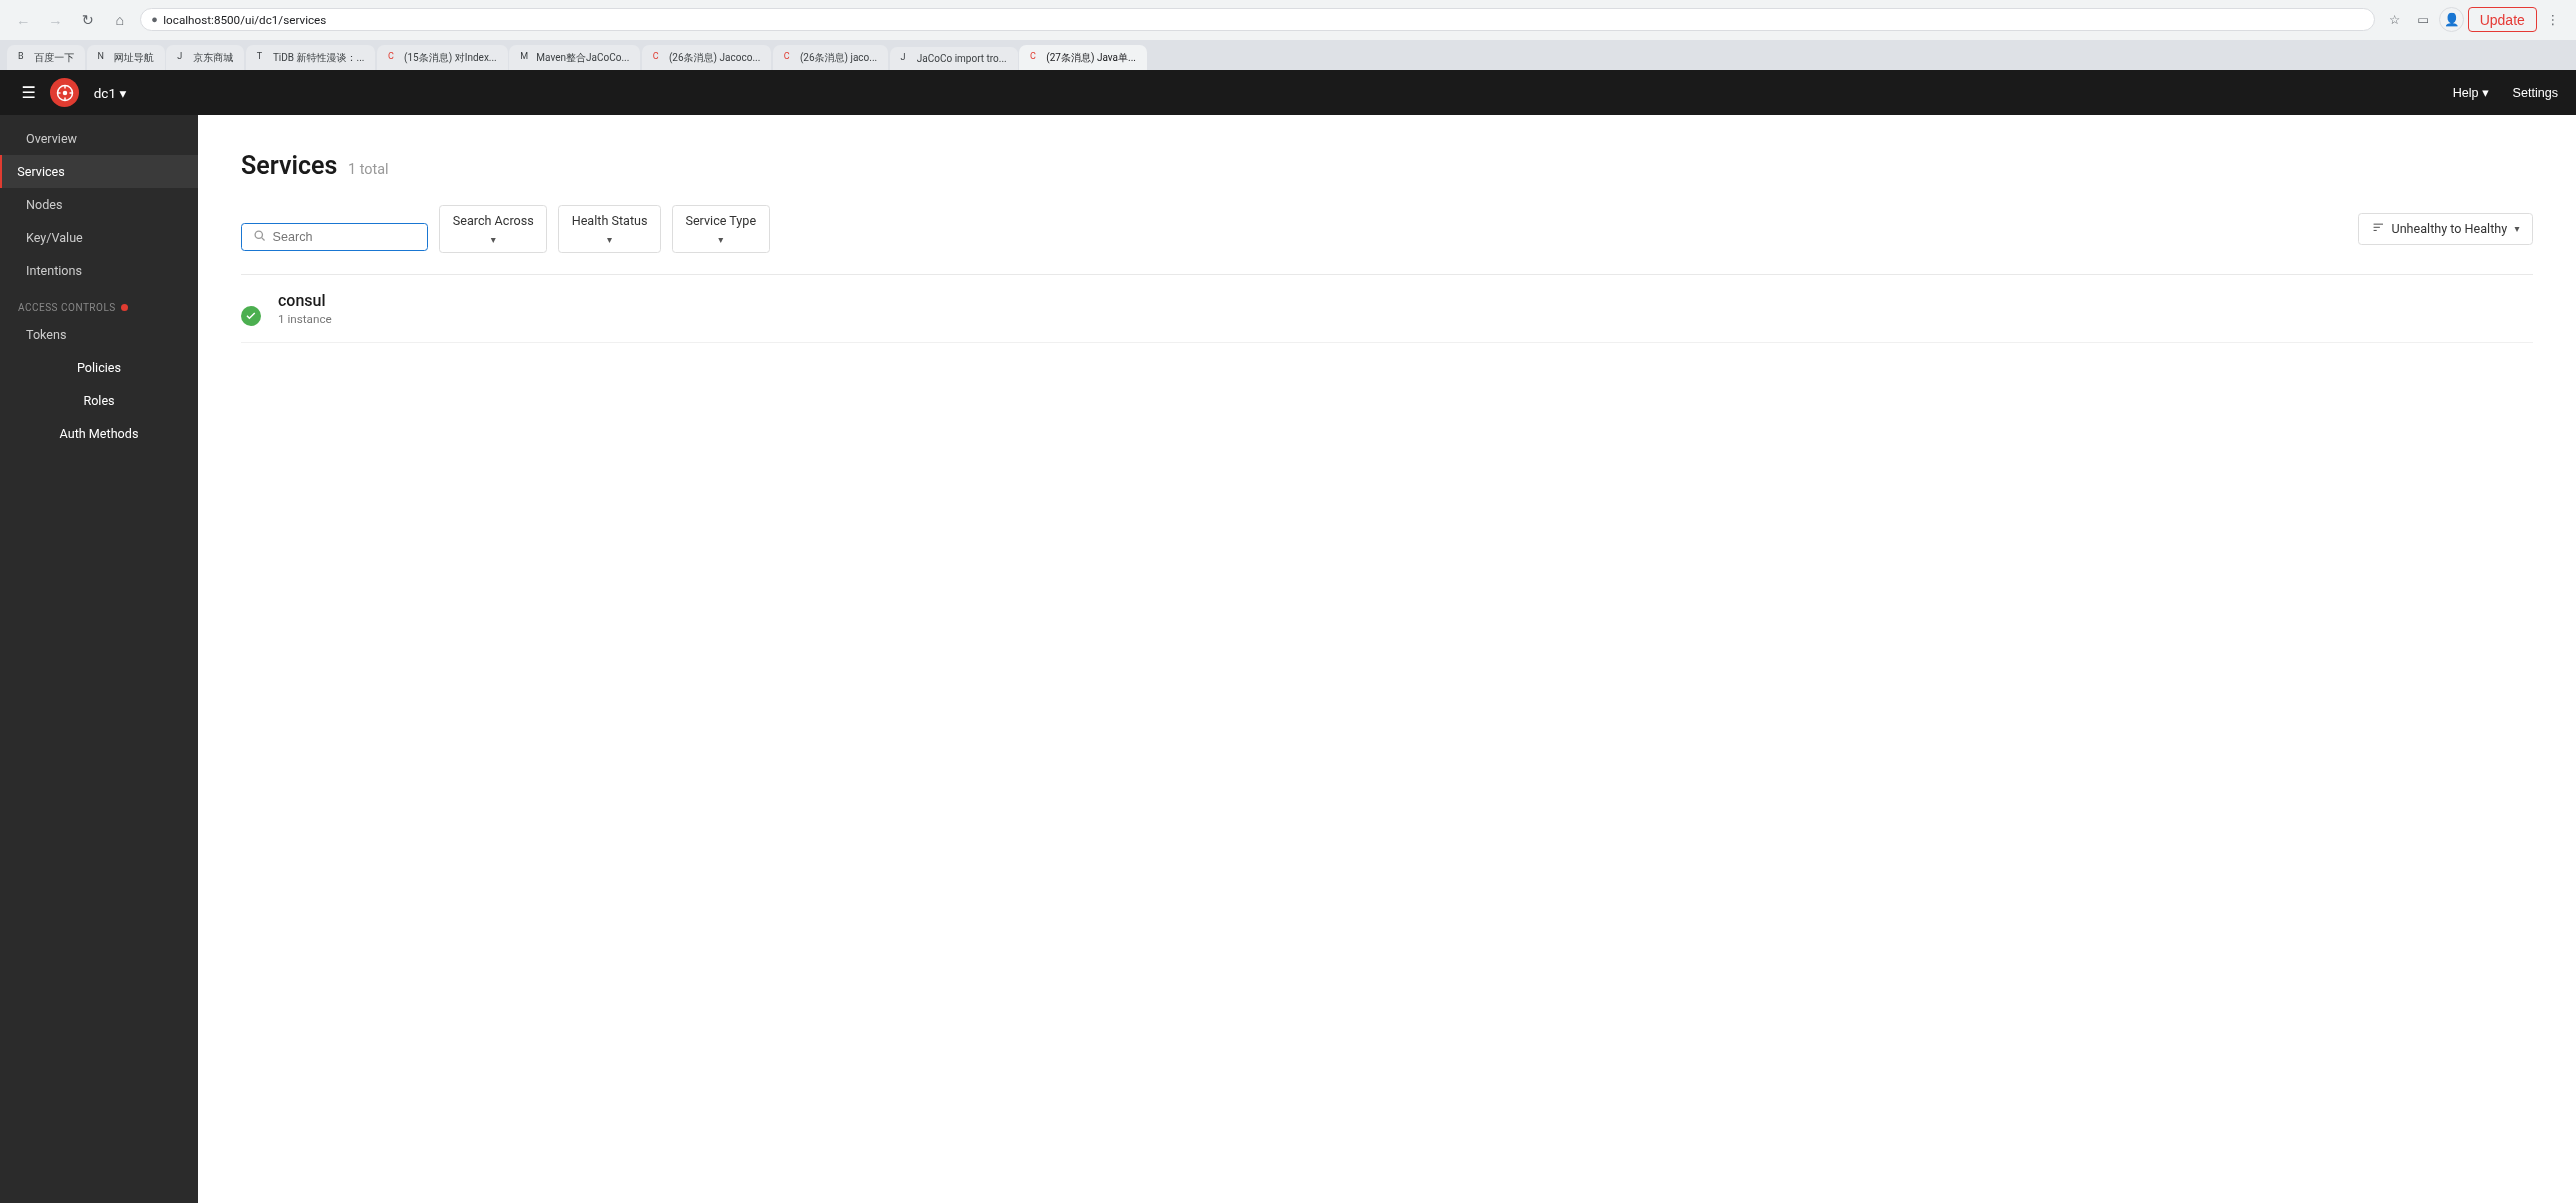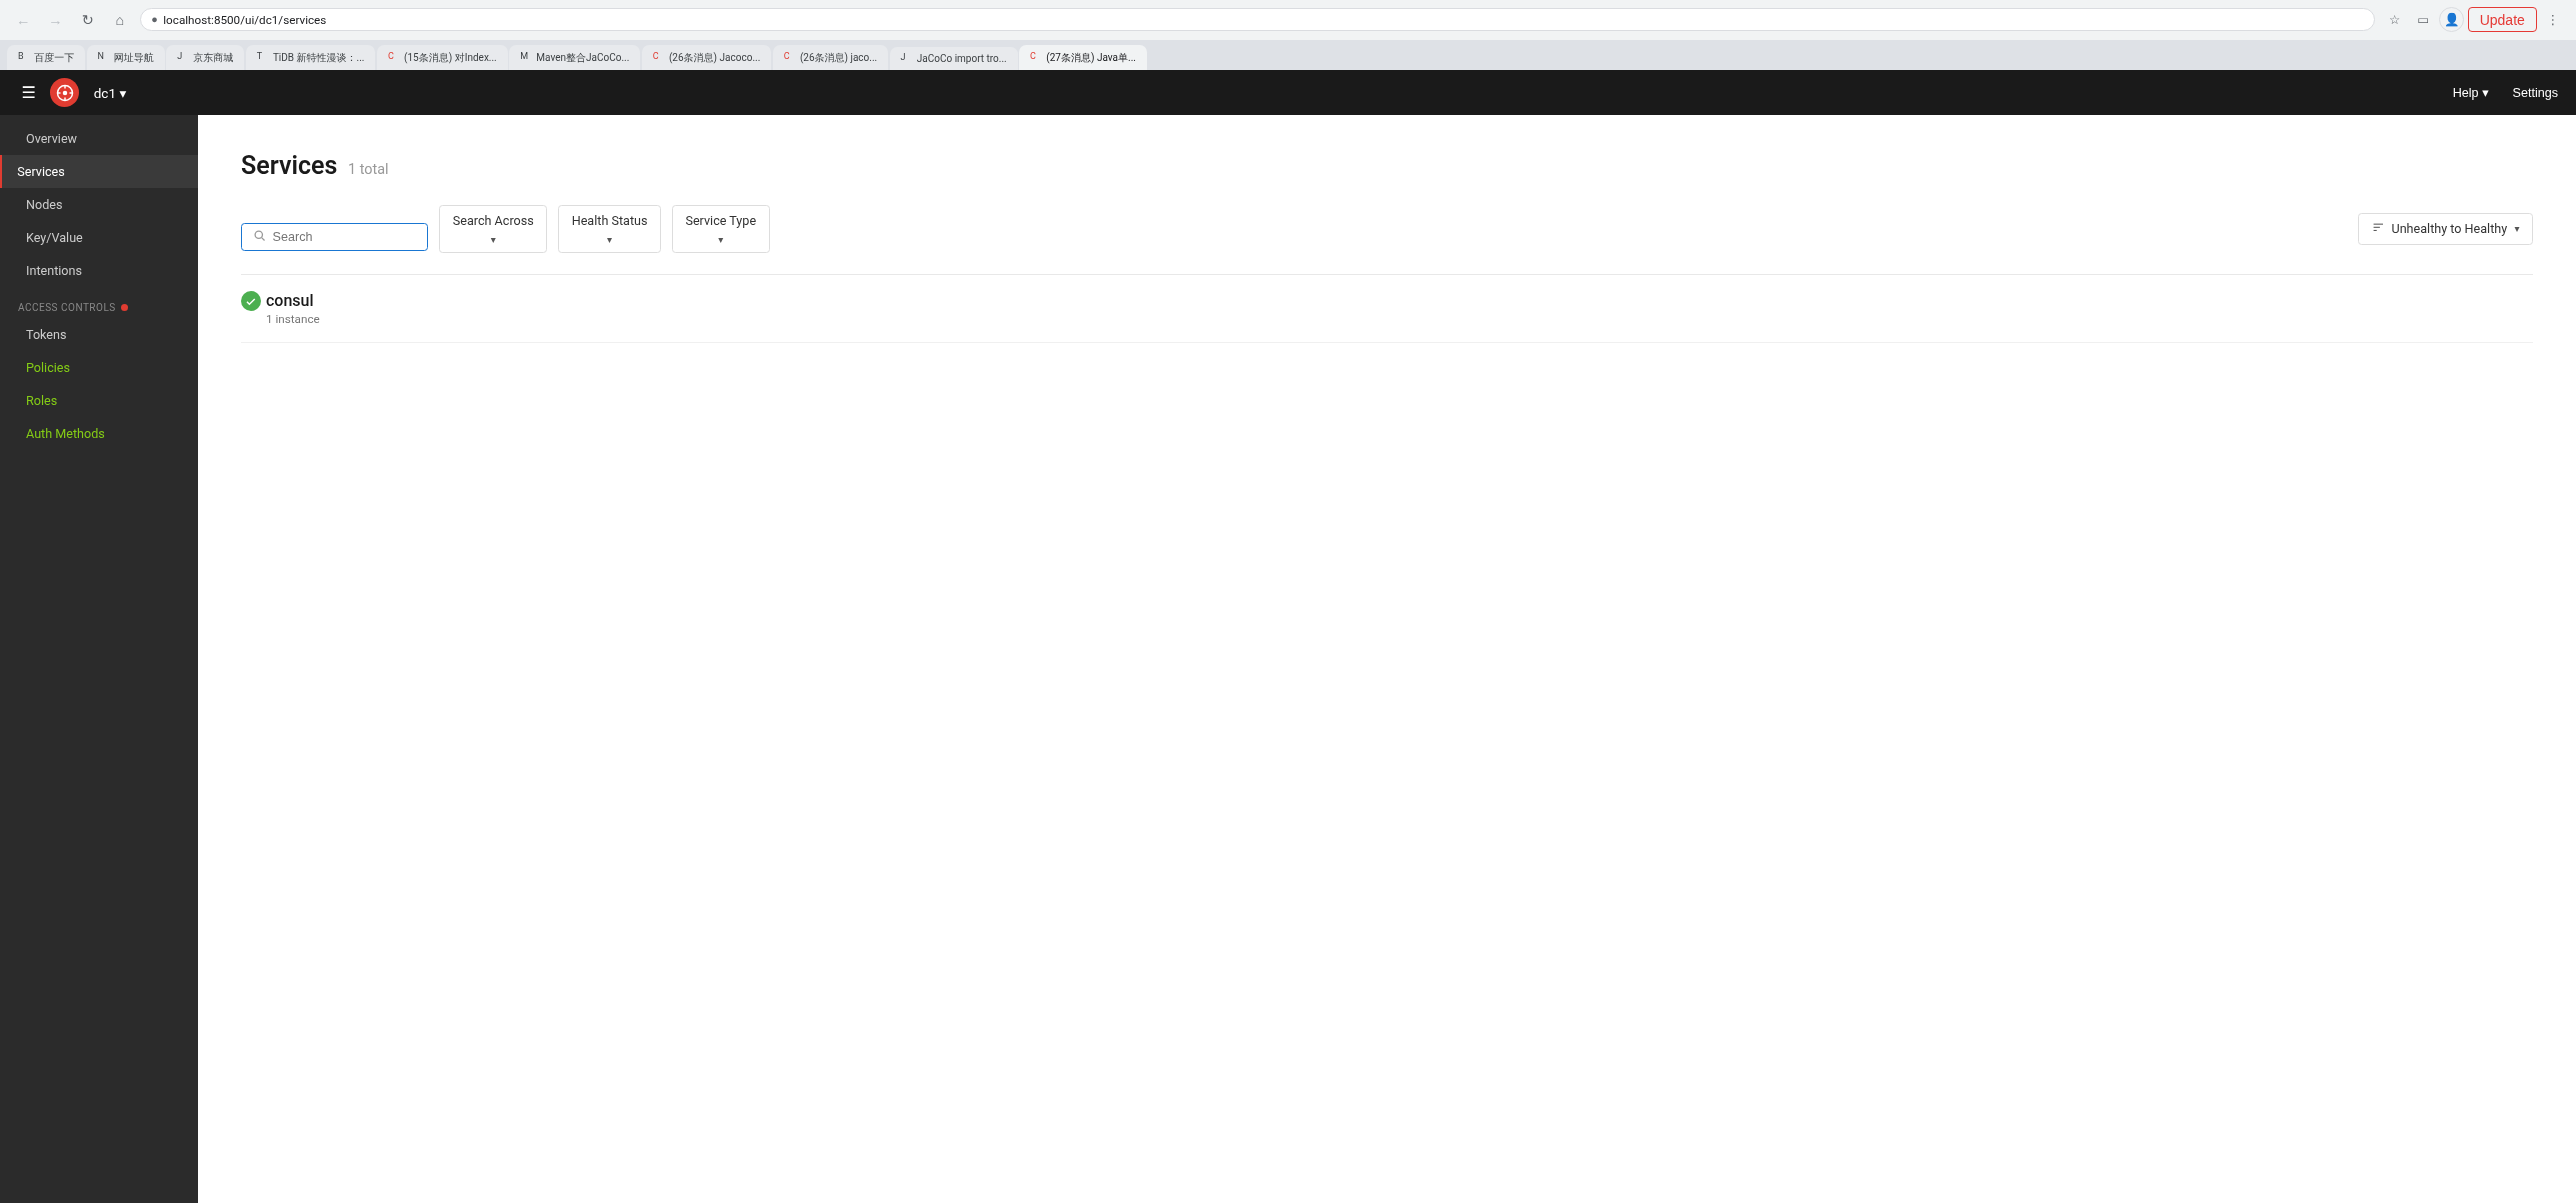--- a/index.html
+++ b/index.html
@@ -181,21 +181,22 @@
       letter-spacing: 0.05em;
       display: flex; align-items: center; gap: 5.4px;
     }
     .access-dot {
       width: 7.2px; height: 7.2px;
       background: #e03c31;
       border-radius: 50%;
       display: inline-block;
     }
     .sidebar-item.disabled {
-      color: #84cc16;
+      color: #ffffff;
+      justify-content: center;
     }
     .sidebar-spacer { flex: 1; }
 
     
     .main-content {
       flex: 1;
       background: #fff;
       padding: 36px 43px;
       overflow-y: auto;
     }
@@ -272,24 +273,24 @@
       color: #333;
       cursor: pointer;
       margin-left: auto;
     }
     .sort-icon { font-size: 12.6px; color: #555; }
 
     
     .service-list { border-top: 0.9px solid #e8e8e8; }
     .service-item {
       display: flex;
-      align-items: flex-start;
+      align-items: flex-end;
       padding: 16px 0;
       border-bottom: 0.9px solid #f0f0f0;
-      gap: 5px;
+      gap: 17px;
     }
     .service-health-icon {
       width: 20px; height: 20px;
       border-radius: 50%;
       background: #4caf50;
       display: flex; align-items: center; justify-content: center;
       color: #fff;
       font-size: 11.7px;
       flex-shrink: 0;
     }

